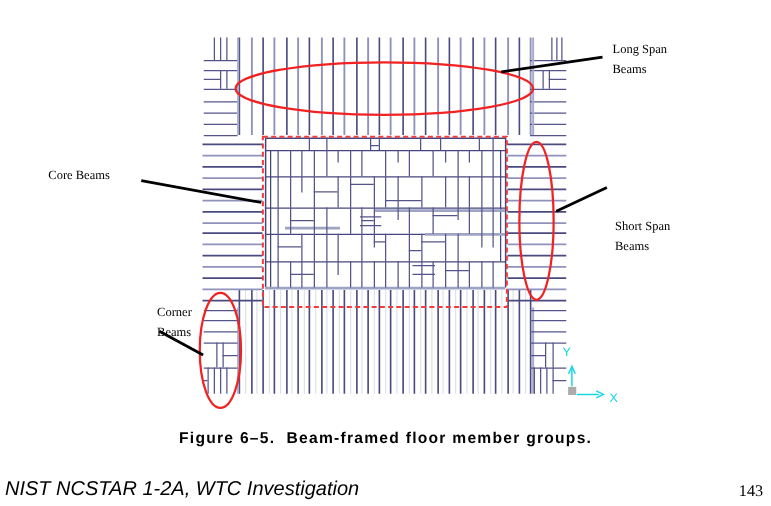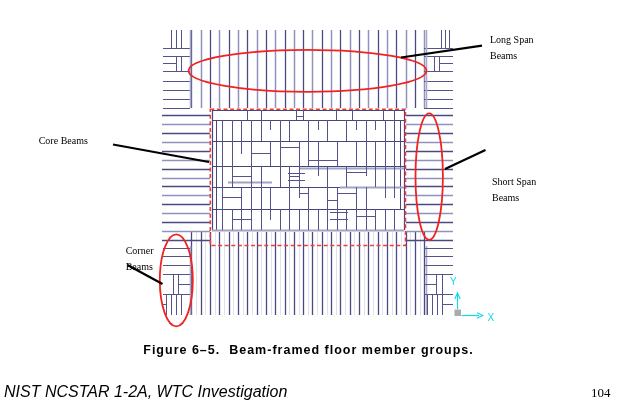--- a/index.html
+++ b/index.html
@@ -319,13 +319,13 @@
 </svg>
 <div class="lbl" style="left:490px; top:32.3px;">Long Span
 Beams</div>
 <div class="lbl" style="left:38.7px; top:133.3px;">Core Beams</div>
 <div class="lbl" style="left:492px; top:136.8px;margin-top:37px;">Short Span
 Beams</div>
 <div class="lbl" style="left:84.7px; top:242.5px;margin-left:41px;">Corner
 Beams</div>
 <div class="cap">Figure 6–5.&nbsp; Beam-framed floor member groups.</div>
 <div class="foot">NIST NCSTAR 1-2A, WTC Investigation</div>
-<div class="pageno">104</div>
+<div class="pageno">143</div>
 
 </body></html>

